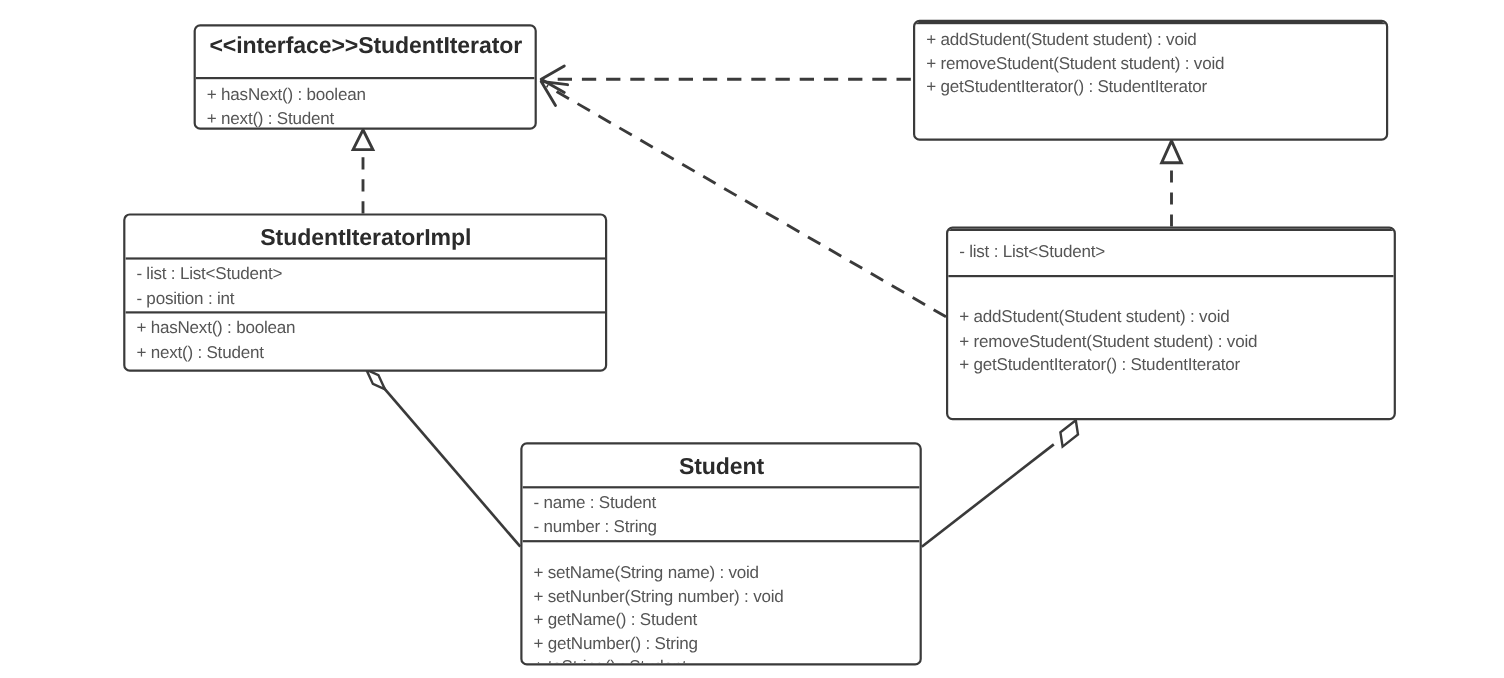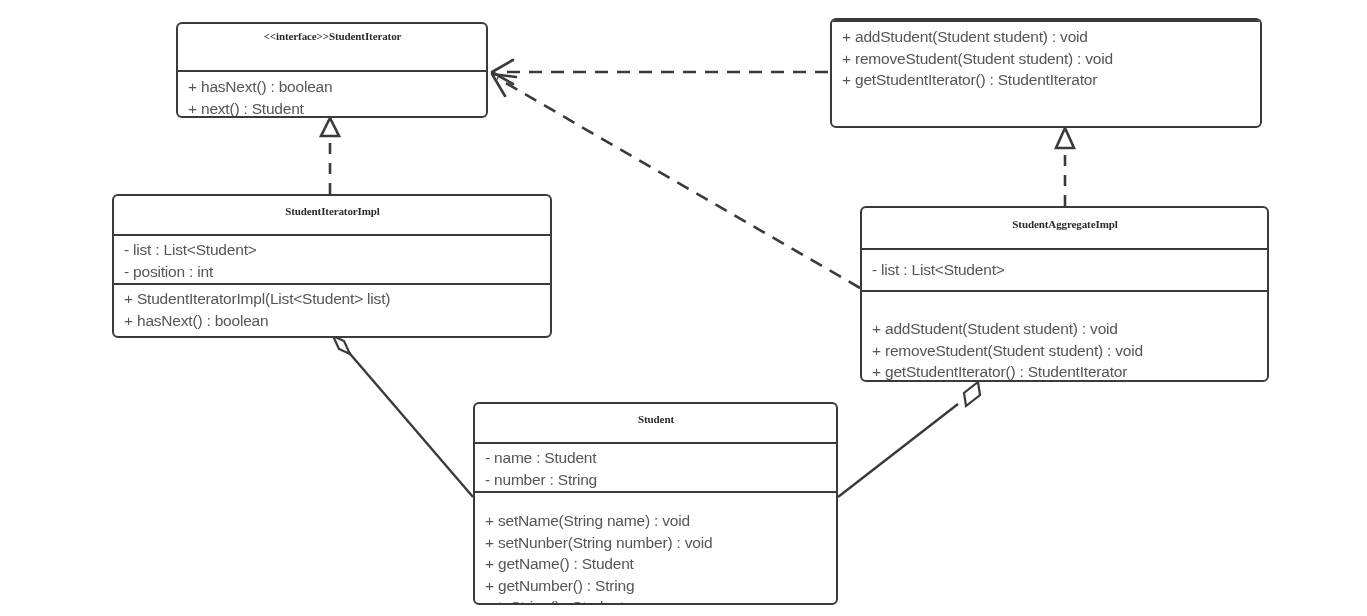--- a/index.html
+++ b/index.html
@@ -34,25 +34,24 @@
     background: #ffffff;
     border: 2px solid #3a3a3a;
     border-radius: 6px;
     z-index: 5;
     overflow: hidden;
   }
   .uml-title {
     box-sizing: border-box;
     text-align: center;
     font-weight: bold;
-    font-size: 11px;
+    font-size: 21px;
     color: #2b2b2b;
     letter-spacing: -0.1px;
     white-space: nowrap;
-    font-family: Liberation Serif, serif;
   }
   .uml-sep {
     height: 0;
     border-top: 2px solid #3a3a3a;
   }
   .uml-compartment {
     box-sizing: border-box;
     padding: 3px 9px 3px 10px;
   }
   .uml-member {
@@ -131,30 +130,26 @@
     <div class="uml-compartment" style="height:38px; padding-top:9px;">
       <div class="uml-title">StudentIteratorImpl</div>
     </div>
     <div class="uml-sep"></div>
     <div class="uml-compartment" style="padding-top:3px; padding-bottom:1px;">
       <div class="uml-member">- list : List&lt;Student&gt;</div>
       <div class="uml-member">- position : int</div>
     </div>
     <div class="uml-sep"></div>
     <div class="uml-compartment" style="padding-top:3px;">
-      <div class="uml-member">+ StudentIteratorImpl(List&lt;Student&gt; list)</div>
       <div class="uml-member">+ hasNext()   : boolean</div>
       <div class="uml-member">+ next() : Student</div>
     </div>
   </div>
 
   <div class="uml-box" style="left:860px; top:206px; width:409px; height:176px;">
-    <div class="uml-compartment" style="height:40px; padding-top:10px;">
-      <div class="uml-title">StudentAggregateImpl</div>
-    </div>
     <div class="uml-sep"></div>
     <div class="uml-compartment" style="height:40px; padding-top:9px;">
       <div class="uml-member">- list : List&lt;Student&gt;</div>
     </div>
     <div class="uml-sep"></div>
     <div class="uml-compartment" style="padding-top:26px;">
       <div class="uml-member">+ addStudent(Student student) : void</div>
       <div class="uml-member">+ removeStudent(Student student) : void</div>
       <div class="uml-member">+ getStudentIterator() : StudentIterator</div>
     </div>

